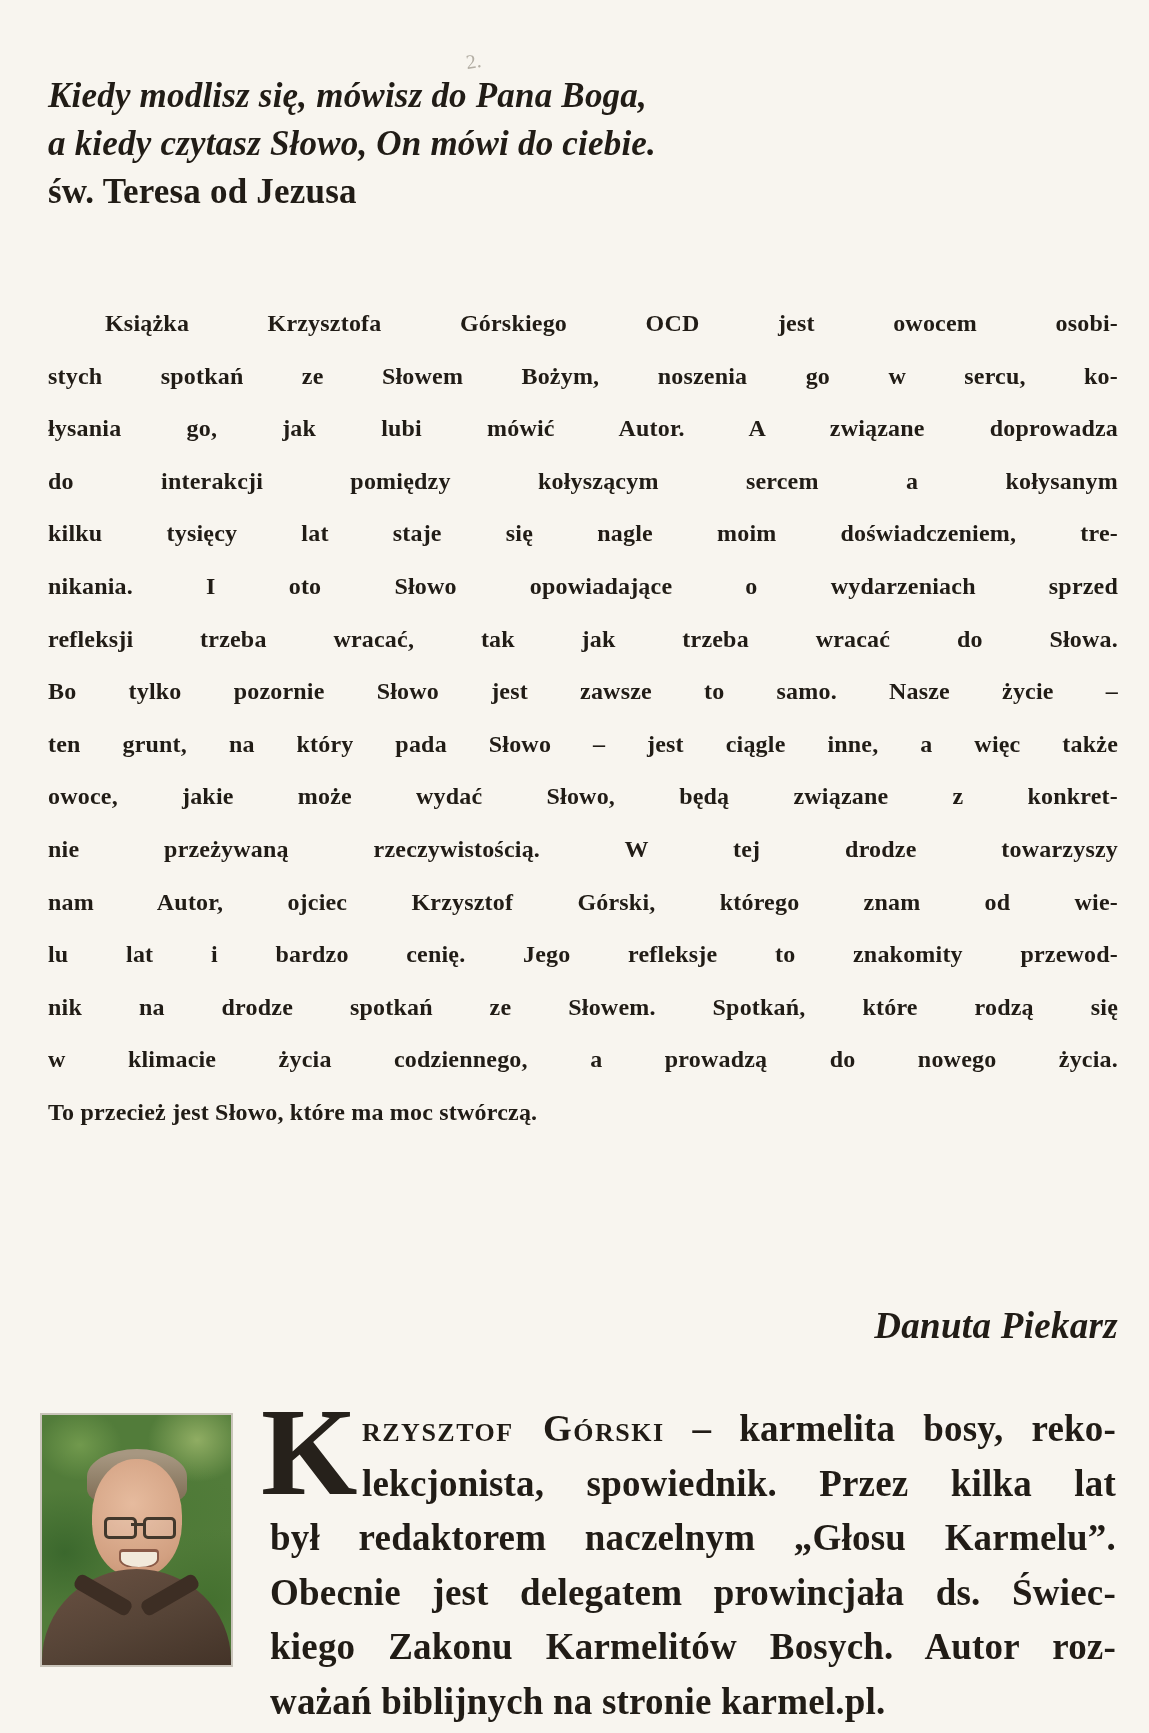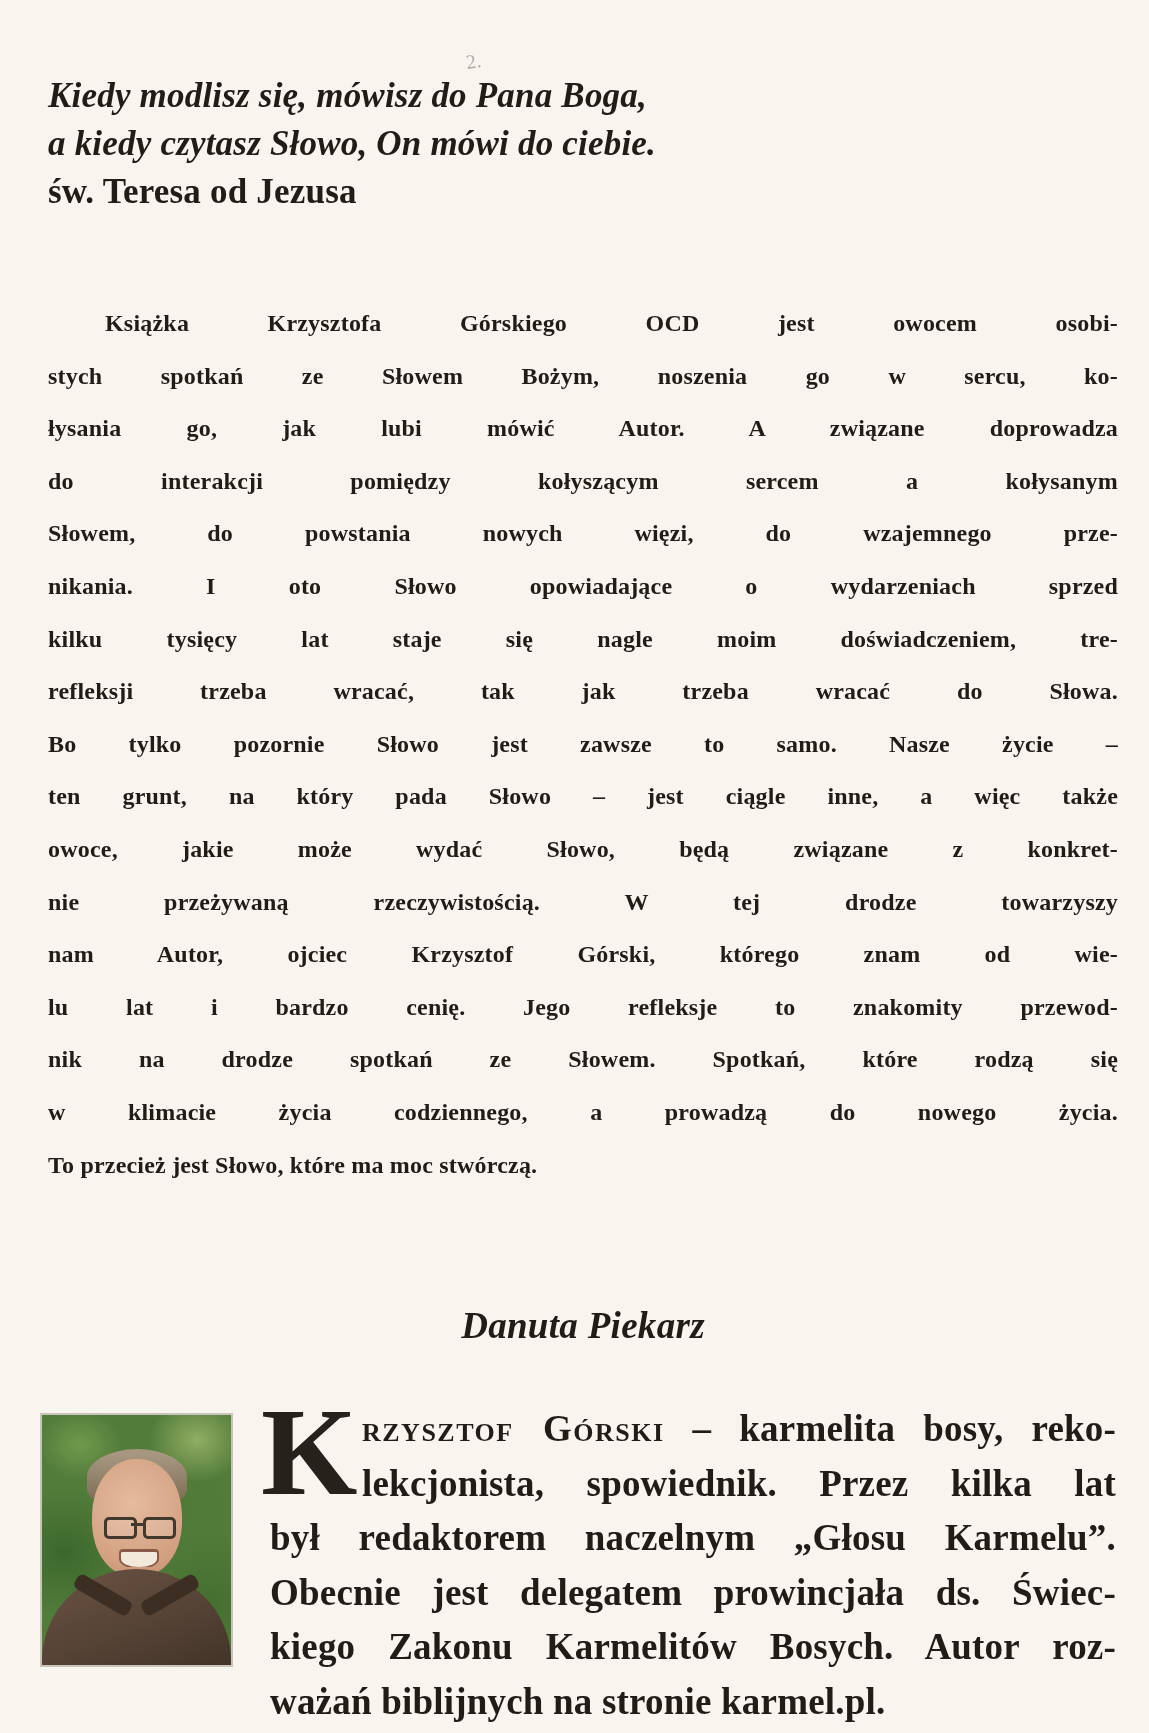--- a/index.html
+++ b/index.html
@@ -33,21 +33,21 @@
     position:absolute; left:48px; top:297px; width:1070px;
     font-size:24px; font-weight:700; line-height:52.6px;
     letter-spacing:.2px;
   }
   .review .line { text-align:justify; text-align-last:justify; }
   .review .line.first { padding-left:57px; }
   .review .line.last { text-align-last:left; }
   
   .signature {
     position:absolute; left:48px; top:1304px; width:1070px;
-    text-align:center; font-style:italic;
+    text-align:right; font-style:italic;
     font-size:37px; font-weight:600; letter-spacing:.3px;
   }
   
   .bio {
     position:absolute; left:270px; top:1402px; width:846px;
     font-size:37px; font-weight:700; line-height:54.5px;
     letter-spacing:.2px;
   }
   .bio .line { text-align:justify; text-align-last:justify; }
   .bio .line.ind { padding-left:92px; }
@@ -122,23 +122,22 @@
     <div class="q-line">Kiedy modlisz się, mówisz do Pana Boga,</div>
     <div class="q-line">a kiedy czytasz Słowo, On mówi do ciebie.</div>
     <div class="q-attr">św. Teresa od Jezusa</div>
   </div>
 
   <div class="review">
     <div class="line first">Książka Krzysztofa Górskiego OCD jest owocem osobi-</div>
     <div class="line">stych spotkań ze Słowem Bożym, noszenia go w sercu, ko-</div>
     <div class="line">łysania go, jak lubi mówić Autor. A związane doprowadza</div>
     <div class="line">do interakcji pomiędzy kołyszącym sercem a kołysanym</div>
-    <div class="line">Słowem, do powstania nowych więzi, do wzajemnego prze-</div>
+    <div class="line">kilku tysięcy lat staje się nagle moim doświadczeniem, tre-</div>
     <div class="line">nikania. I oto Słowo opowiadające o wydarzeniach sprzed</div>
-    <div class="line">kilku tysięcy lat staje się nagle moim doświadczeniem, tre-</div>
     <div class="line">refleksji trzeba wracać, tak jak trzeba wracać do Słowa.</div>
     <div class="line">Bo tylko pozornie Słowo jest zawsze to samo. Nasze życie –</div>
     <div class="line">ten grunt, na który pada Słowo – jest ciągle inne, a więc także</div>
     <div class="line">owoce, jakie może wydać Słowo, będą związane z konkret-</div>
     <div class="line">nie przeżywaną rzeczywistością. W tej drodze towarzyszy</div>
     <div class="line">nam Autor, ojciec Krzysztof Górski, którego znam od wie-</div>
     <div class="line">lu lat i bardzo cenię. Jego refleksje to znakomity przewod-</div>
     <div class="line">nik na drodze spotkań ze Słowem. Spotkań, które rodzą się</div>
     <div class="line">w klimacie życia codziennego, a prowadzą do nowego życia.</div>
     <div class="line last">To przecież jest Słowo, które ma moc stwórczą.</div>

